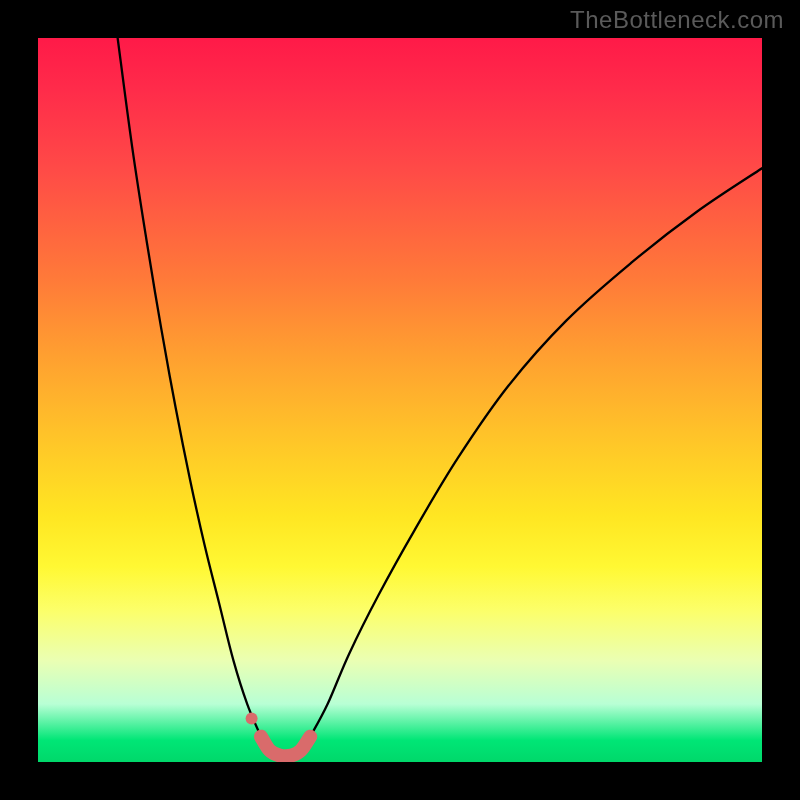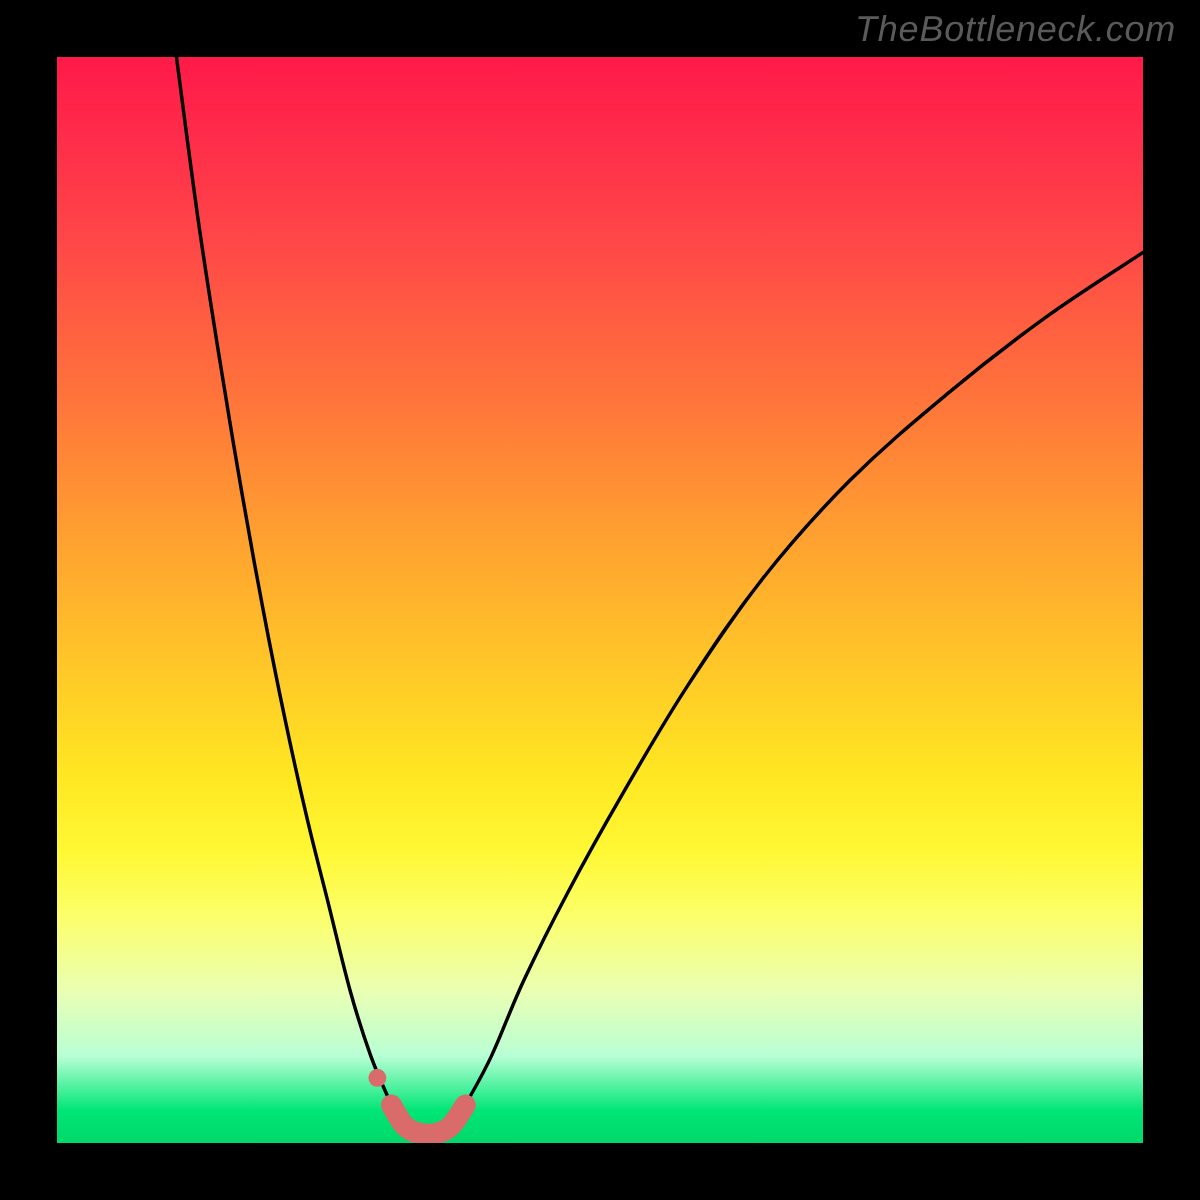--- a/index.html
+++ b/index.html
@@ -9,21 +9,20 @@
     height: 800px;
     background: #000;
     overflow: hidden;
     font-family: Arial, Helvetica, sans-serif;
   }
   .frame {
     position: relative;
     width: 800px;
     height: 800px;
     background: #000;
-    font-style: italic;
   }
   .attribution {
     position: absolute;
     top: 6px;
     right: 16px;
     color: #5a5a5a;
     font-size: 24px;
     font-weight: 500;
     letter-spacing: 0.5px;
   }

